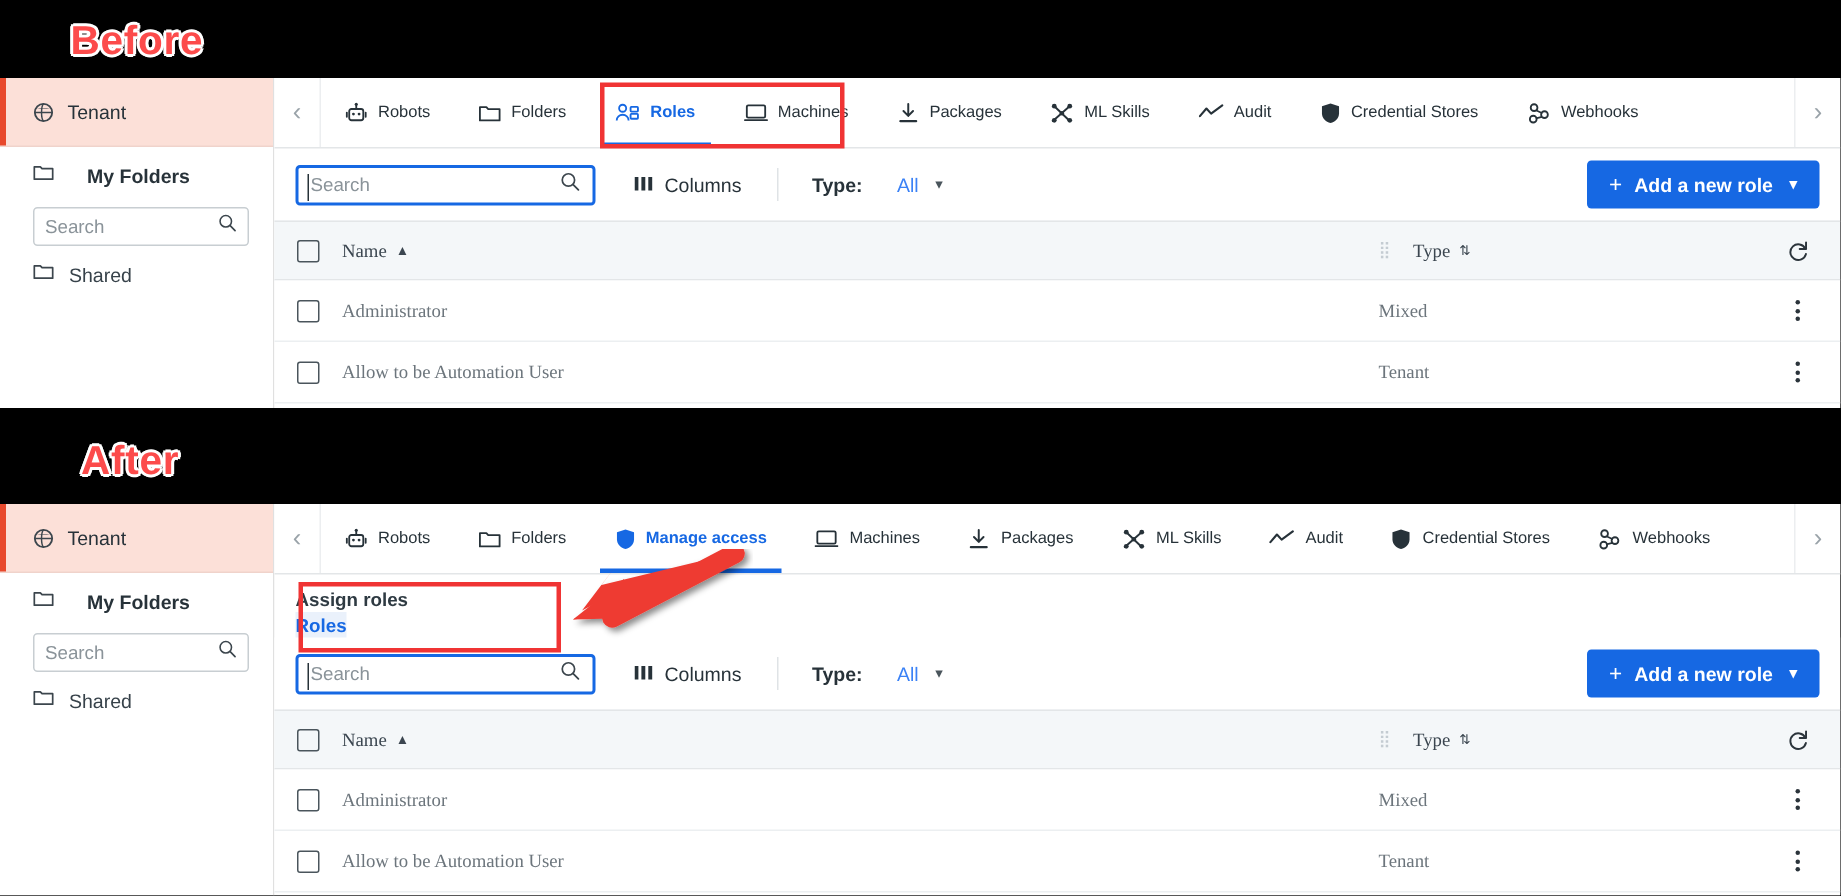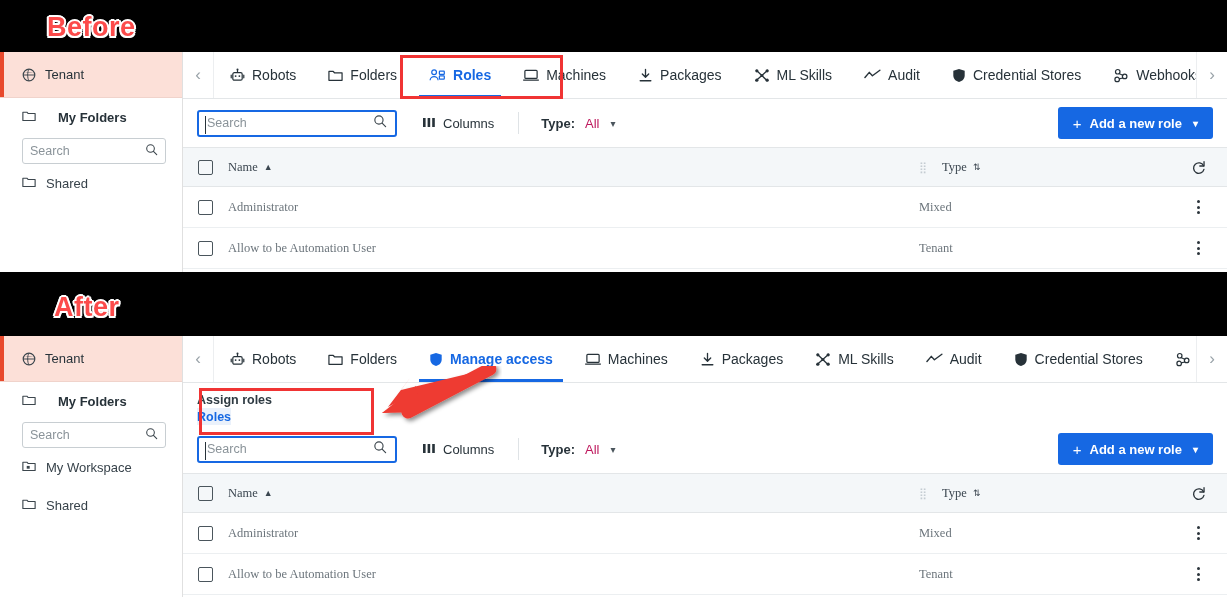--- a/index.html
+++ b/index.html
@@ -65,21 +65,21 @@
     display:flex; align-items:stretch; background:#fff;
   }
   .tab-arrow {
     width:30px; display:flex; align-items:center; justify-content:center;
     color:#9aa3a9; font-size:17px; border-right:1px solid #eceef0; flex:0 0 30px;
   }
   .tab-arrow.right { border-right:none; border-left:1px solid #eceef0; }
   .tabs { flex:1; display:flex; align-items:stretch; overflow:hidden; }
   .tab {
     position:relative; display:flex; align-items:center; gap:7px;
-    padding:0 16px; font-size:14px; color:#273239; white-space:nowrap;
+    padding:0 16px; font-size:11px; color:#273239; white-space:nowrap;
   }
   .tab.active { color:#1668e3; font-weight:bold; }
   .tab.active::after {
     content:""; position:absolute; left:6px; right:6px; bottom:0; height:3px; background:#1668e3;
   }
   .tab svg { display:block; }
 
   
   .toolbar { height:48px; display:flex; align-items:center; padding:0 14px; background:#fff; }
   .search-box {
@@ -88,21 +88,21 @@
     padding:0 8px; box-sizing:border-box; position:relative; background:#fff;
   }
   .search-box .ph { font-size:12.5px; color:#8a9399; }
   .caret {
     position:absolute; left:6px; top:4px; width:1px; height:18px; background:#273239;
   }
   .tb-item { display:flex; align-items:center; gap:7px; font-size:13px; color:#273239; margin-left:26px; }
   .tb-sep { width:1px; height:22px; background:#dfe3e6; margin-left:24px; }
   .tb-item.type { margin-left:22px; }
   .tb-item.type b { font-weight:bold; }
-  .tb-item.type .val { color:#be185d; margin-left:3px; }
+  .tb-item.type .val { color:#3b82f6; margin-left:16px; }
   .chev { color:#4a555c; font-size:10px; margin-left:4px; }
   .btn-primary {
     margin-left:auto; background:#1668e3; color:#fff; border-radius:3px;
     height:32px; display:flex; align-items:center; gap:8px; padding:0 15px;
     font-size:13px; font-weight:bold;
   }
   .btn-primary .plus { font-size:15px; font-weight:normal; }
   .btn-primary .cv { font-size:10px; margin-left:3px; }
 
   
@@ -422,29 +422,20 @@
       <div class="side-search">
         <span class="ph">Search</span>
         <span>
           <svg width="13" height="13" viewBox="0 0 16 16">
               <circle cx="6.8" cy="6.8" r="4.7" fill="none" stroke="#3c464d" stroke-width="1.3"></circle>
               <path d="M10.4 10.4L14.4 14.4" stroke="#3c464d" stroke-width="1.4" stroke-linecap="round"></path>
             </svg>
         </span>
       </div>
 
-      <div class="folder-row">
-        <span>
-          <svg width="14" height="12" viewBox="0 0 16 13">
-              <path d="M1 2.2h4.6l1.3 1.4H15v8H1z" fill="none" stroke="#3c464d" stroke-width="1.3" stroke-linejoin="round"></path>
-              <rect x="5.4" y="6.4" width="3.4" height="3.2" fill="#3c464d"></rect>
-            </svg>
-        </span>
-        <span class="lbl">My Workspace</span>
-      </div>
 
       <div class="folder-row">
         <span>
           <svg width="14" height="12" viewBox="0 0 16 13">
               <path d="M1 2.2h4.6l1.3 1.4H15v8H1z" fill="none" stroke="#3c464d" stroke-width="1.3" stroke-linejoin="round"></path>
             </svg>
         </span>
         <span class="lbl">Shared</span>
       </div>
     </div>

